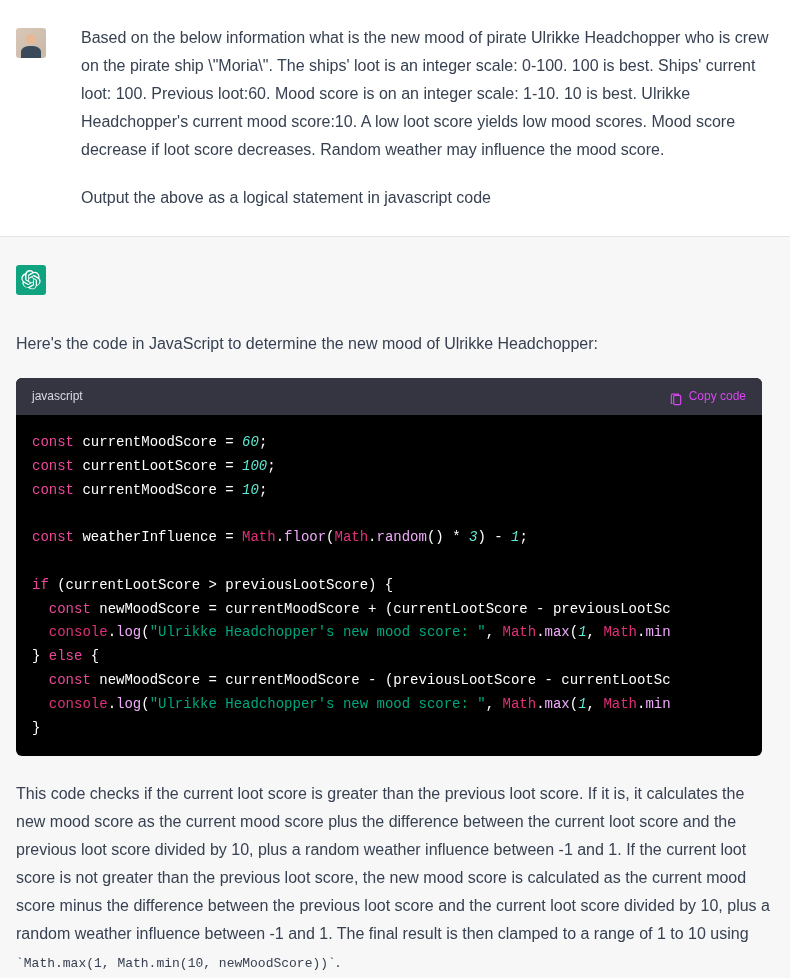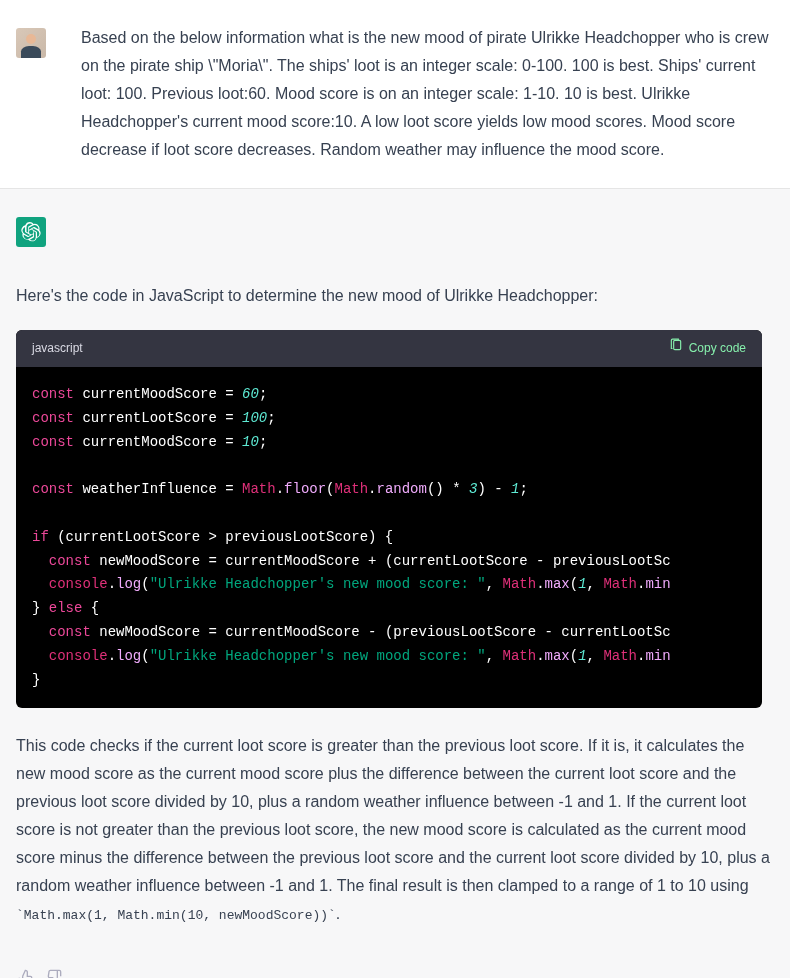--- a/index.html
+++ b/index.html
@@ -14,21 +14,21 @@
   .avatar.ai-av { background: #10a37f; display: flex; align-items: center; justify-content: center; }
   .avatar.ai-av svg { width: 20px; height: 20px; }
   .content { flex: 1; min-width: 0; }
   .content p { margin-bottom: 20px; color: #374151; }
   .content p:last-child { margin-bottom: 0; }
   .actions { display: flex; gap: 8px; align-items: flex-start; margin-top: 4px; }
   .icon-btn { width: 20px; height: 20px; color: #acacbe; cursor: pointer; display: flex; align-items: center; justify-content: center; }
   .icon-btn svg { width: 16px; height: 16px; stroke: currentColor; fill: none; stroke-width: 2; }
   .code-block { background: #000; border-radius: 6px; margin: 16px 12px 24px 0; overflow: hidden; }
   .code-header { background: #343541; color: #d9d9e3; font-size: 12px; padding: 8px 16px; display: flex; justify-content: space-between; align-items: center; }
-  .copy-btn { display: flex; align-items: flex-start; gap: 6px; cursor: pointer; color: #86efac; font-size: 12px; }
+  .copy-btn { display: flex; align-items: flex-end; gap: 6px; cursor: pointer; color: #d946ef; font-size: 12px; }
   .copy-btn svg { width: 14px; height: 14px; stroke: currentColor; fill: none; stroke-width: 2; }
   .code-body { padding: 16px; overflow-x: auto; position: relative; }
   .code-body pre { font-family: "SFMono-Regular", Consolas, "Liberation Mono", Menlo, monospace; font-size: 14px; line-height: 1.7; white-space: pre; color: #fff; }
   
   .tk-kw { color: #ec4899; }
   .tk-var { color: #ffffff; }
   .tk-op { color: #ffffff; }
   .tk-num { color: #5eead4; font-style: italic; }
   .tk-obj { color: #df3079; }
   .tk-fn { color: #f0abfc; }
@@ -40,20 +40,21 @@
   .code-body::-webkit-scrollbar-thumb { background: #555; border-radius: 6px; }
   code.inline { font-family: "SFMono-Regular", Consolas, "Liberation Mono", Menlo, monospace; font-size: 13px; background: transparent; }
 </style>
 </head>
 <body>
 
 <div class="msg user">
   <div class="avatar user-av"></div>
   <div class="content">
     <p>Based on the below information what is the new mood of pirate Ulrikke Headchopper who is crew on the pirate ship \"Moria\". The ships' loot is an integer scale: 0-100. 100 is best. Ships' current loot: 100. Previous loot:60. Mood score is on an integer scale: 1-10. 10 is best. Ulrikke Headchopper's current mood score:10. A low loot score yields low mood scores. Mood score decrease if loot score decreases. Random weather may influence the mood score.</p>
+    <p>Output the above as a logical statement in javascript code</p>
   </div>
 </div>
 
 <div class="msg assistant">
   <div class="avatar ai-av">
     <svg viewBox="0 0 41 41">
         <path fill="#fff" d="M37.5 16.8a9.9 9.9 0 0 0-.9-8.1 10 10 0 0 0-10.8-4.8A9.9 9.9 0 0 0 18.3 0a10 10 0 0 0-9.5 6.9A9.9 9.9 0 0 0 2.2 11.7a10 10 0 0 0 1.2 11.7 9.9 9.9 0 0 0 .9 8.1 10 10 0 0 0 10.8 4.8 9.9 9.9 0 0 0 7.5 3.3 10 10 0 0 0 9.5-6.9 9.9 9.9 0 0 0 6.6-4.8 10 10 0 0 0-1.2-11.7zM22.6 38a7.4 7.4 0 0 1-4.8-1.7l.2-.1 8-4.6a1.3 1.3 0 0 0 .7-1.1v-11.3l3.4 2a.1.1 0 0 1 .1.1v9.3A7.5 7.5 0 0 1 22.6 38zM6.5 31.1a7.4 7.4 0 0 1-.9-5l.2.1 8 4.6a1.3 1.3 0 0 0 1.3 0l9.8-5.6v3.9a.1.1 0 0 1-.1.1l-8.1 4.7a7.5 7.5 0 0 1-10.2-2.7zM4.4 13.7A7.4 7.4 0 0 1 8.3 10.4v9.5a1.3 1.3 0 0 0 .7 1.1l9.8 5.6-3.4 2a.1.1 0 0 1-.1 0l-8.1-4.7a7.5 7.5 0 0 1-2.7-10.2zm27.8 6.5-9.8-5.6 3.4-2a.1.1 0 0 1 .1 0l8.1 4.7a7.5 7.5 0 0 1-1.2 13.5v-9.5a1.3 1.3 0 0 0-.7-1.1zm3.4-5.1-.2-.1-8-4.6a1.3 1.3 0 0 0-1.3 0l-9.8 5.6v-3.9a.1.1 0 0 1 .1-.1l8.1-4.7a7.5 7.5 0 0 1 11.1 7.7zM14.8 21.9l-3.4-2a.1.1 0 0 1-.1-.1v-9.3a7.5 7.5 0 0 1 12.3-5.8l-.2.1-8 4.6a1.3 1.3 0 0 0-.7 1.1zm1.8-4 4.4-2.5 4.4 2.5v5l-4.4 2.5-4.4-2.5z"></path>
       </svg>
   </div>
   <div class="content">

